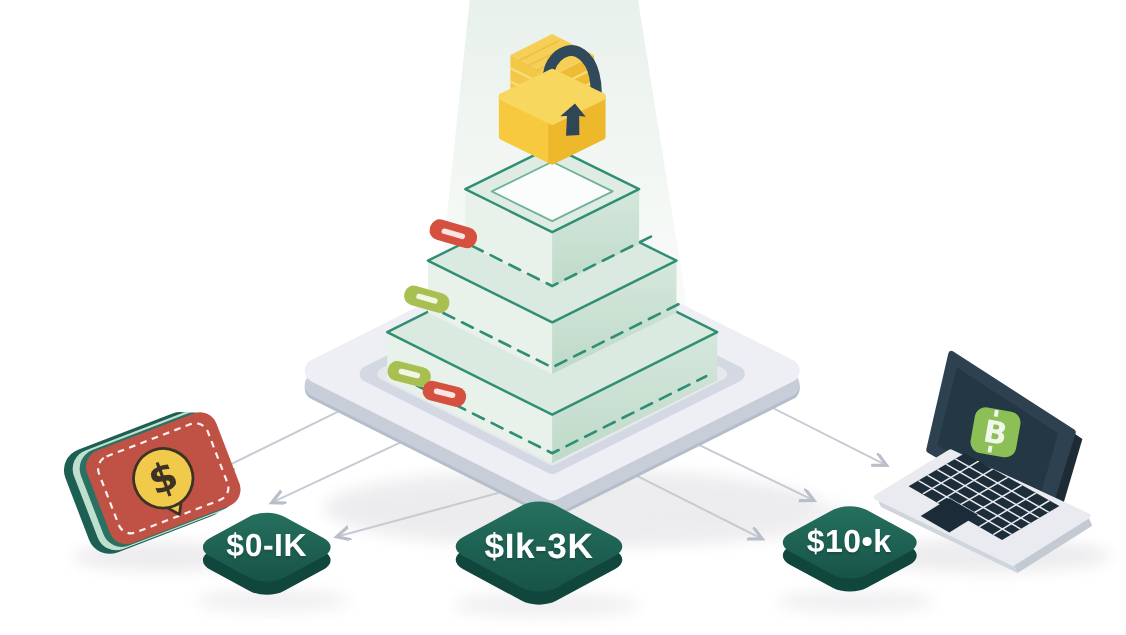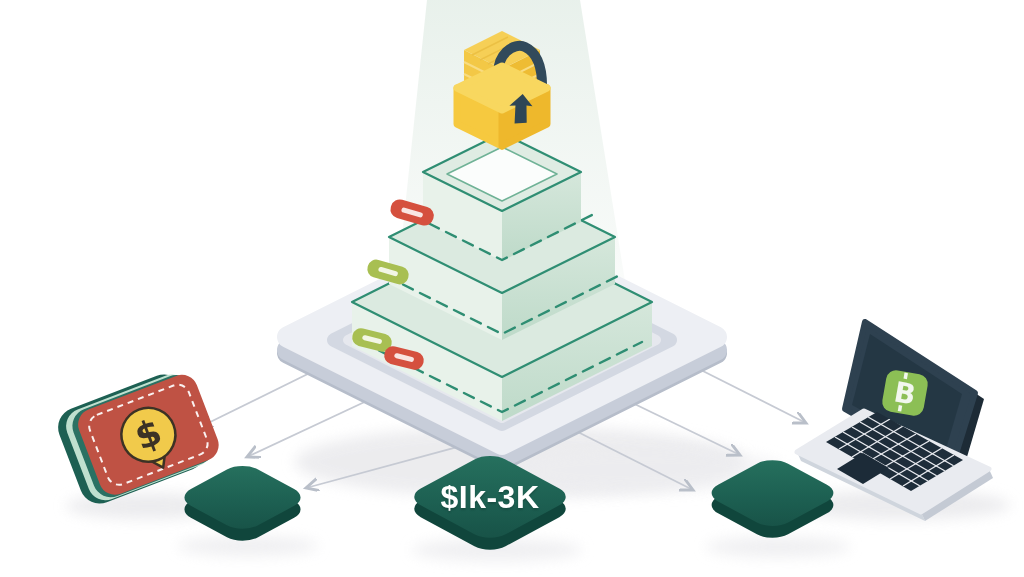--- a/index.html
+++ b/index.html
@@ -193,28 +193,30 @@
     </g>
     <polygon points="837,469 863,453 889,468 863,484" fill="#1c2b38"></polygon>
   </g>
 </svg>
 
 <div class="plate" id="plate-1">
   <div class="iso">
         <div class="sq side"></div>
         <div class="sq face"></div>
       </div>
+  <div class="lbl">$0-IK</div>
 </div>
 <div class="plate" id="plate-2">
   <div class="iso">
         <div class="sq side"></div>
         <div class="sq face"></div>
       </div>
   <div class="lbl">$Ik-3K</div>
 </div>
 <div class="plate" id="plate-3">
   <div class="iso">
         <div class="sq side"></div>
         <div class="sq face"></div>
       </div>
+  <div class="lbl">$10•k</div>
 </div>
 
 </div>
 
 </body></html>

